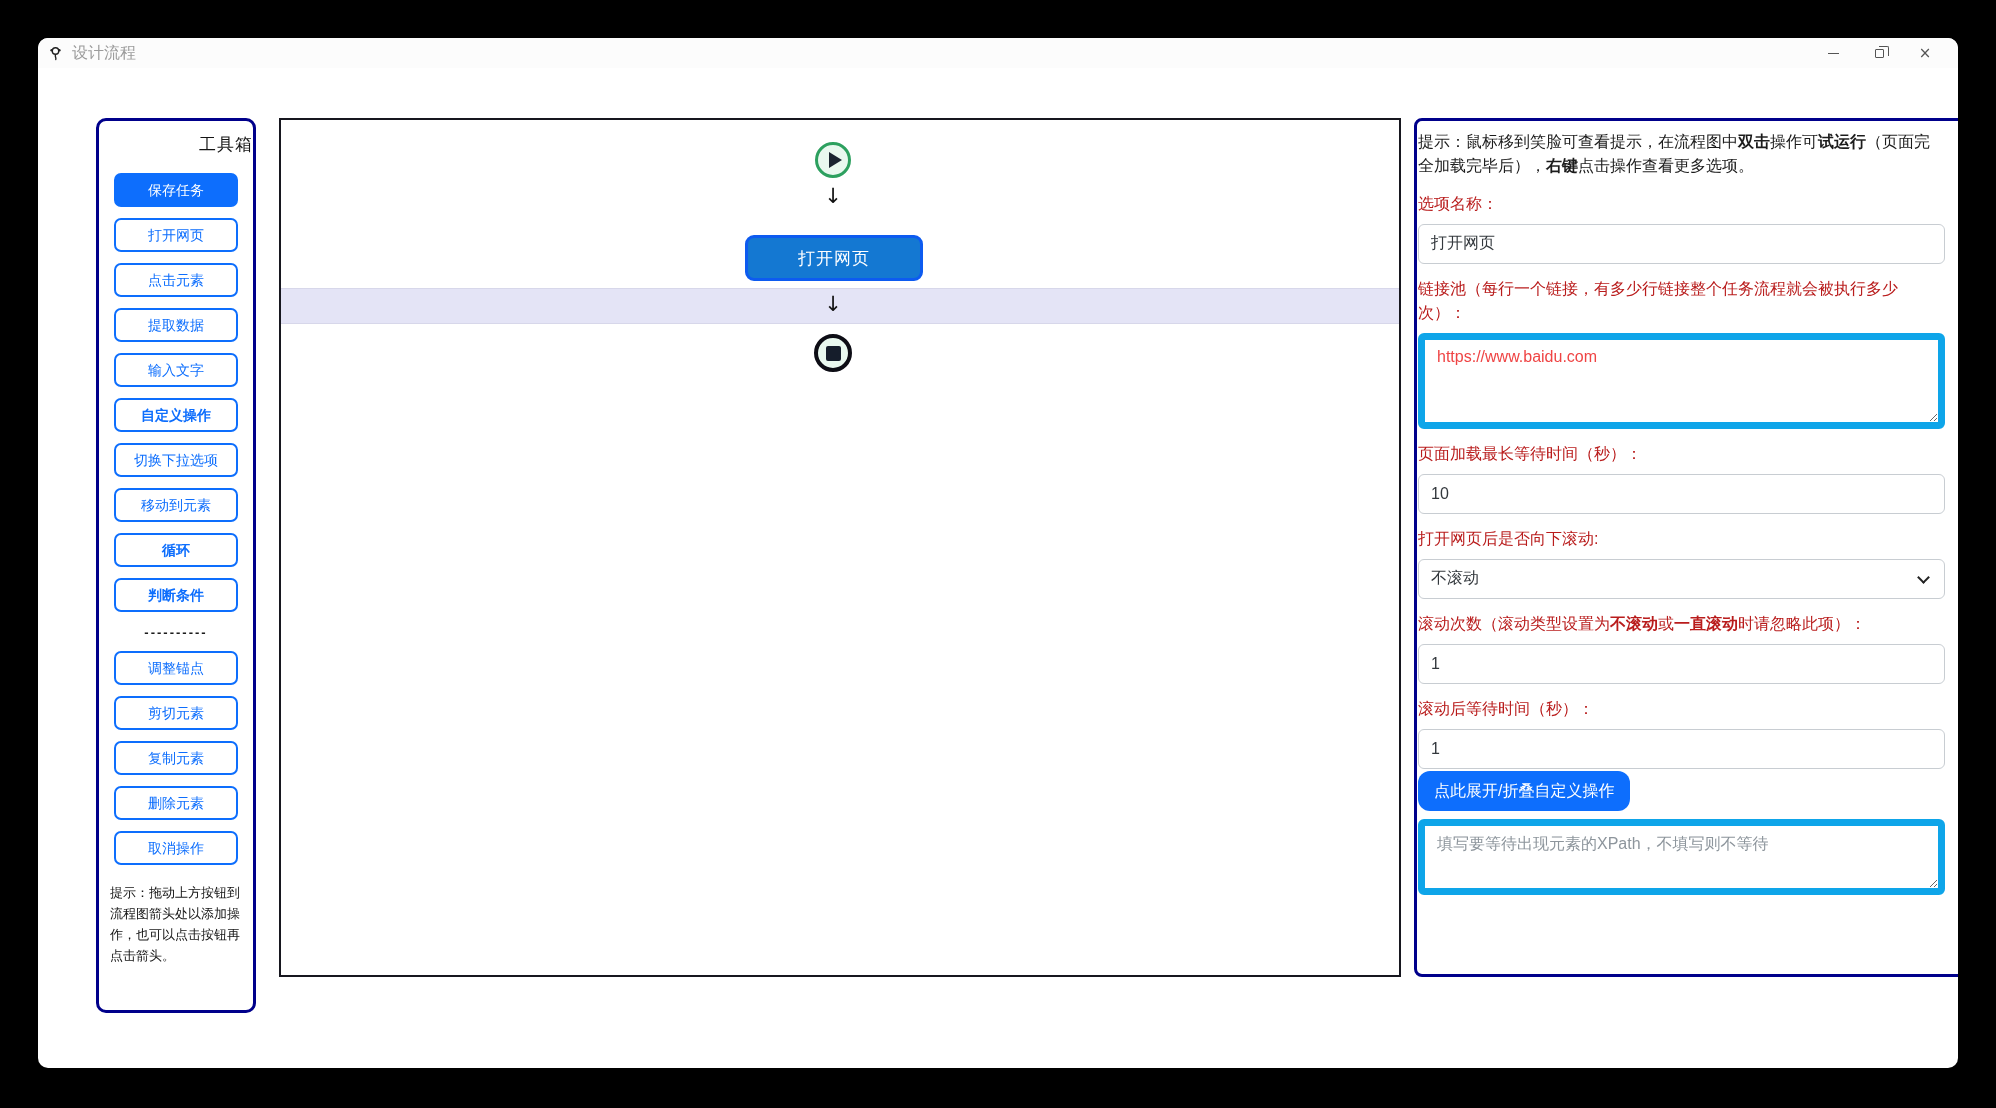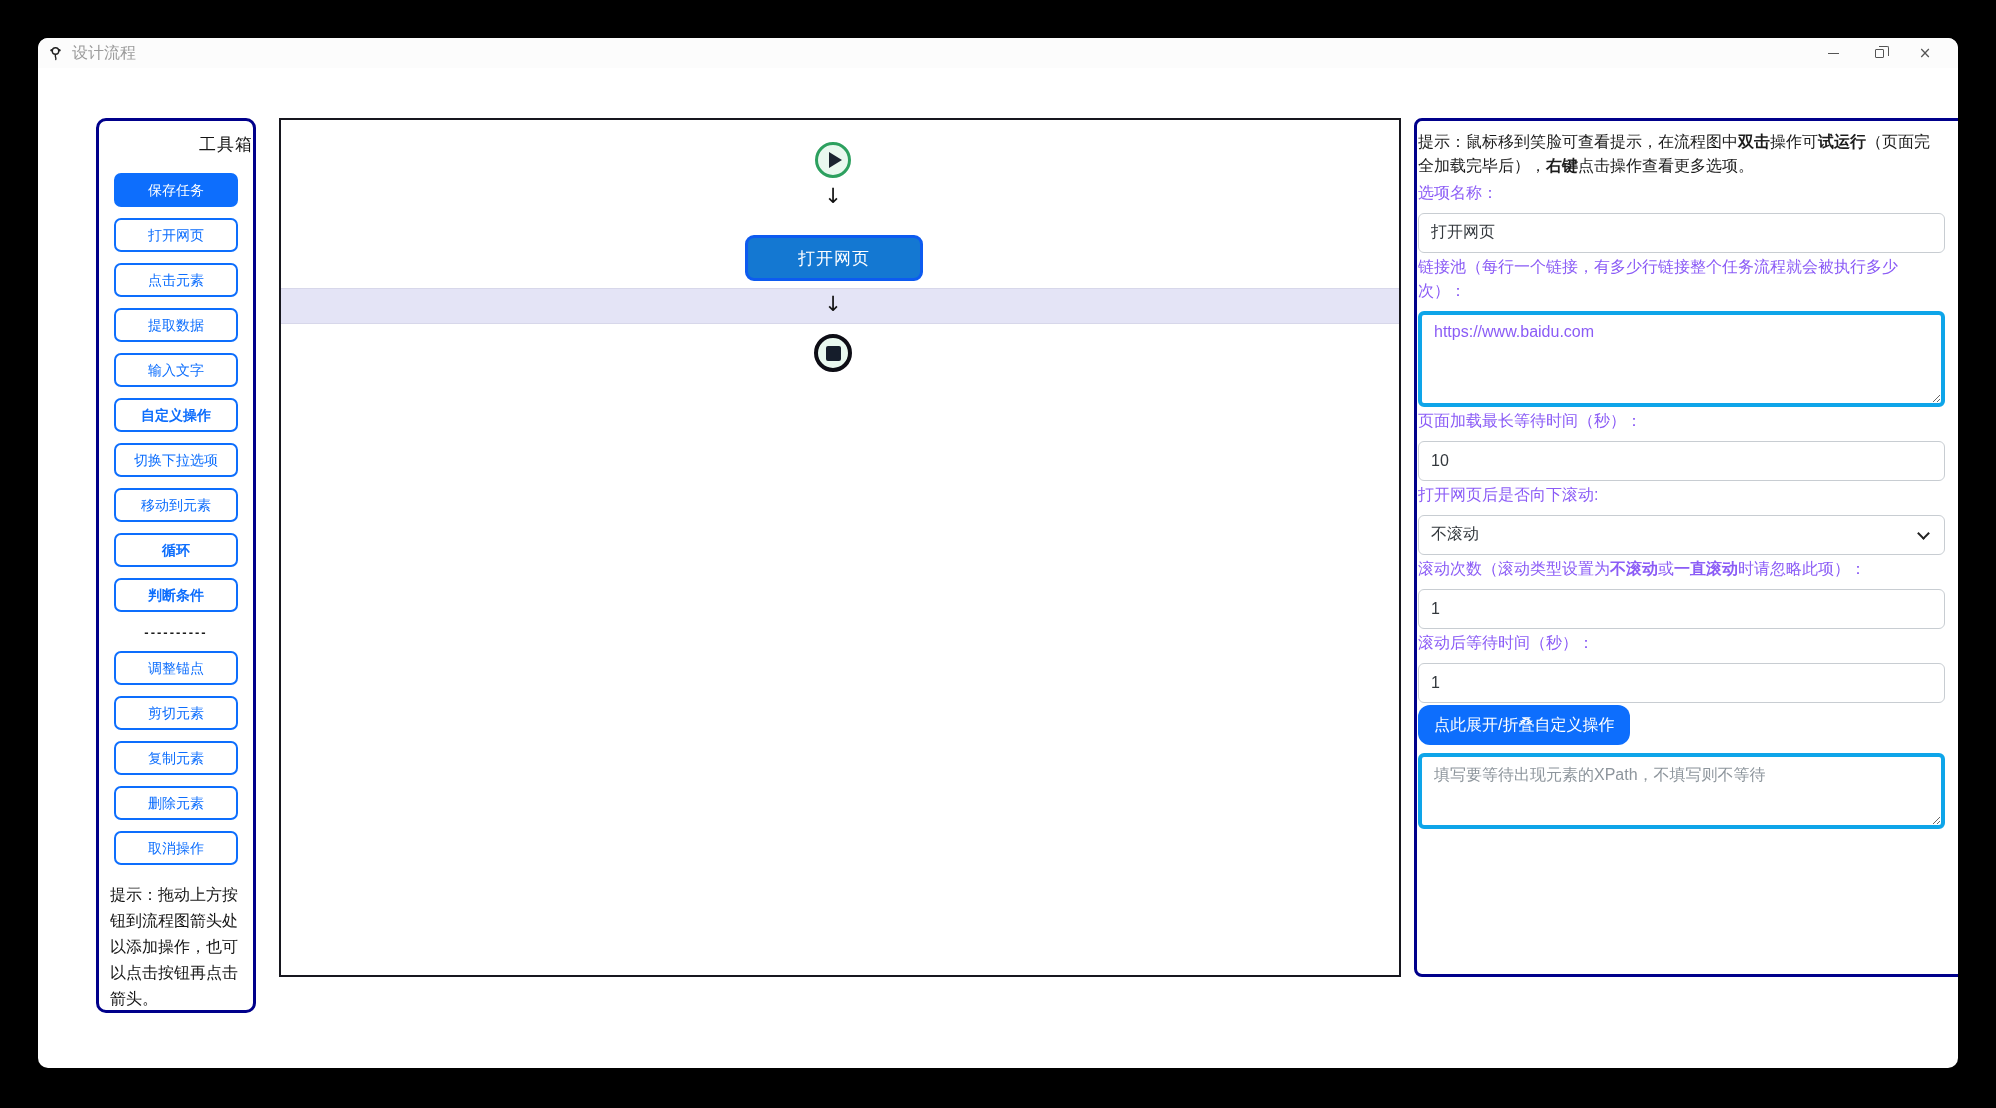--- a/index.html
+++ b/index.html
@@ -18,41 +18,41 @@
   .close-glyph { font-size:15px; line-height:1; color:#555; font-family:"DejaVu Sans",sans-serif; }
 
   
   .toolbox { position:absolute; left:58px; top:80px; width:160px; height:895px; border:3px solid #00008b; border-radius:10px; background:#fff; }
   .toolbox-title { text-align:right; margin-top:12px; font-size:17px; color:#141414; letter-spacing:1px; }
   .tb-btn { display:block; width:124px; height:34px; margin:11px auto 0; border:2px solid #0d6efd; border-radius:7px; background:#fff; color:#0d6efd; font-size:14px; line-height:29px; text-align:center; cursor:pointer; font-family:inherit; }
   .tb-btn.first { margin-top:17px; }
   .tb-btn.primary { background:#0d6efd; color:#fff; }
   .tb-btn.bold { font-weight:700; }
   .tb-divider { text-align:center; margin-top:13px; font-size:13px; font-weight:700; letter-spacing:2px; color:#1c1c1c; }
-  .tb-hint { margin:17px 10px 0 11px; font-size:16px; line-height:1.62; color:#141414; }
+  .tb-hint { margin:17px 10px 0 11px; font-size:13px; line-height:1.62; color:#141414; }
 
   
   .canvas { position:absolute; left:241px; top:80px; width:1122px; height:859px; border:2px solid #17171f; background:#fff; }
   .play-node { position:absolute; left:534px; top:22px; width:36px; height:36px; border:3px solid #2da05f; border-radius:50%; background:#e9f8ef; display:flex; align-items:center; justify-content:center; cursor:pointer; }
   .play-tri { width:0; height:0; border-left:13px solid #1b2430; border-top:8px solid transparent; border-bottom:8px solid transparent; margin-left:4px; }
   .flow-arrow { position:absolute; width:40px; text-align:center; font-size:21px; color:#111; cursor:pointer; font-family:"DejaVu Sans",sans-serif; }
   .arrow-1 { left:532px; top:64px; }
   .band { position:absolute; left:0; right:0; top:168px; height:36px; background:#e4e4f6; border-top:1px solid #d7d7ea; border-bottom:1px solid #d7d7ea; }
   .arrow-2 { left:532px; top:3px; }
   .flow-node { position:absolute; left:464px; top:115px; width:178px; height:46px; background:#1478d2; border:3px solid #0d5bf0; border-radius:9px; color:#fff; font-size:17px; font-weight:500; display:flex; align-items:center; justify-content:center; letter-spacing:1px; cursor:pointer; }
   .stop-node { position:absolute; left:533px; top:214px; width:38px; height:38px; border:4px solid #0d0d15; border-radius:50%; background:#e9f8ef; display:flex; align-items:center; justify-content:center; cursor:pointer; }
   .stop-sq { width:15px; height:15px; background:#151d2b; border-radius:2px; }
 
   
   .panel { position:absolute; left:1376px; top:80px; width:564px; height:859px; border:3px solid #00008b; border-radius:8px; background:#fff; overflow:hidden; }
   .panel-content { position:absolute; left:0; top:0; right:17px; bottom:0; padding:6px 13px 0 1px; overflow:hidden; }
   .p-hint { margin-top:3px; font-size:16px; line-height:1.52; color:#1c1c1c; }
-  .p-label { margin-top:2px; font-size:16px; color:#8b5cf6; line-height:1.5; }
+  .p-label { margin-top:13px; font-size:16px; color:#b91c1c; line-height:1.5; }
   .p-input { display:block; width:100%; height:40px; margin-top:8px; border:1px solid #c8cdd2; border-radius:6px; padding:0 12px; font-size:16px; color:#33383d; font-family:inherit; outline:none; }
-  .p-textarea { display:block; width:100%; margin-top:8px; border:4px solid #0ea5e9; border-radius:6px; padding:8px 12px; font-size:16px; color:#8b5cf6; font-family:inherit; outline:none; resize:both; }
+  .p-textarea { display:block; width:100%; margin-top:8px; border:7px solid #0ea5e9; border-radius:6px; padding:8px 12px; font-size:16px; color:#ef4444; font-family:inherit; outline:none; resize:both; }
   .ta-links { height:96px; }
   .ta-xpath { height:76px; }
   .p-textarea::placeholder { color:#8d959c; }
   .p-select { position:relative; width:100%; height:40px; margin-top:8px; border:1px solid #c8cdd2; border-radius:6px; padding:0 12px; font-size:16px; color:#33383d; display:flex; align-items:center; cursor:pointer; background:#fff; }
   .chevron { position:absolute; right:16px; top:13px; width:9px; height:9px; border-right:2px solid #222; border-bottom:2px solid #222; transform:rotate(45deg); }
   .toggle-btn { display:inline-block; margin-top:2px; height:40px; line-height:40px; padding:0 16px; background:#0d6efd; border:none; border-radius:12px; color:#fff; font-size:16px; cursor:pointer; font-family:inherit; }
   b { font-weight:700; }
 </style>
 </head>
 <body>

